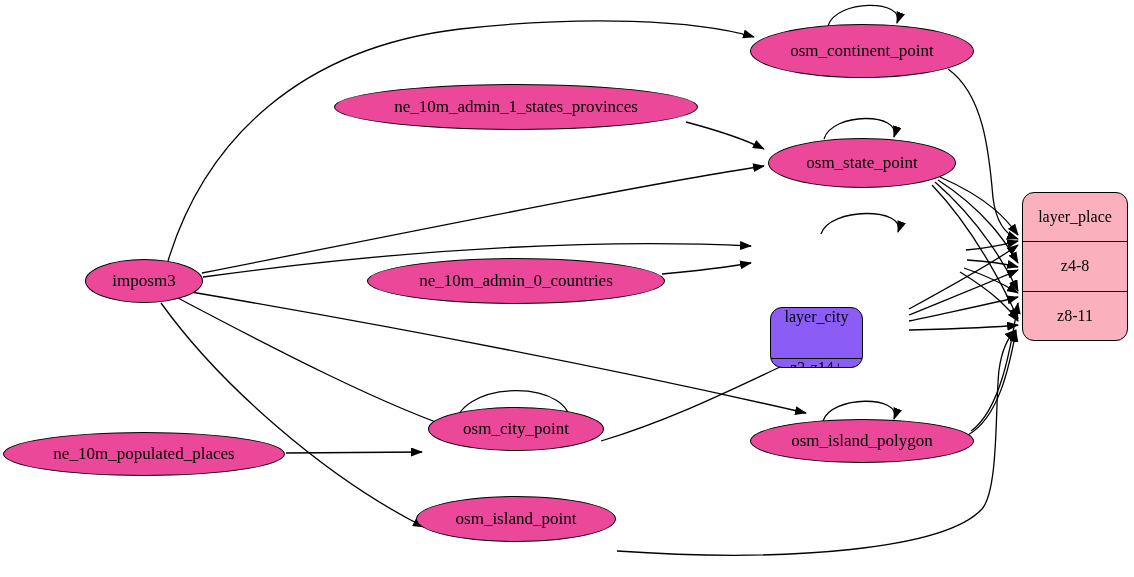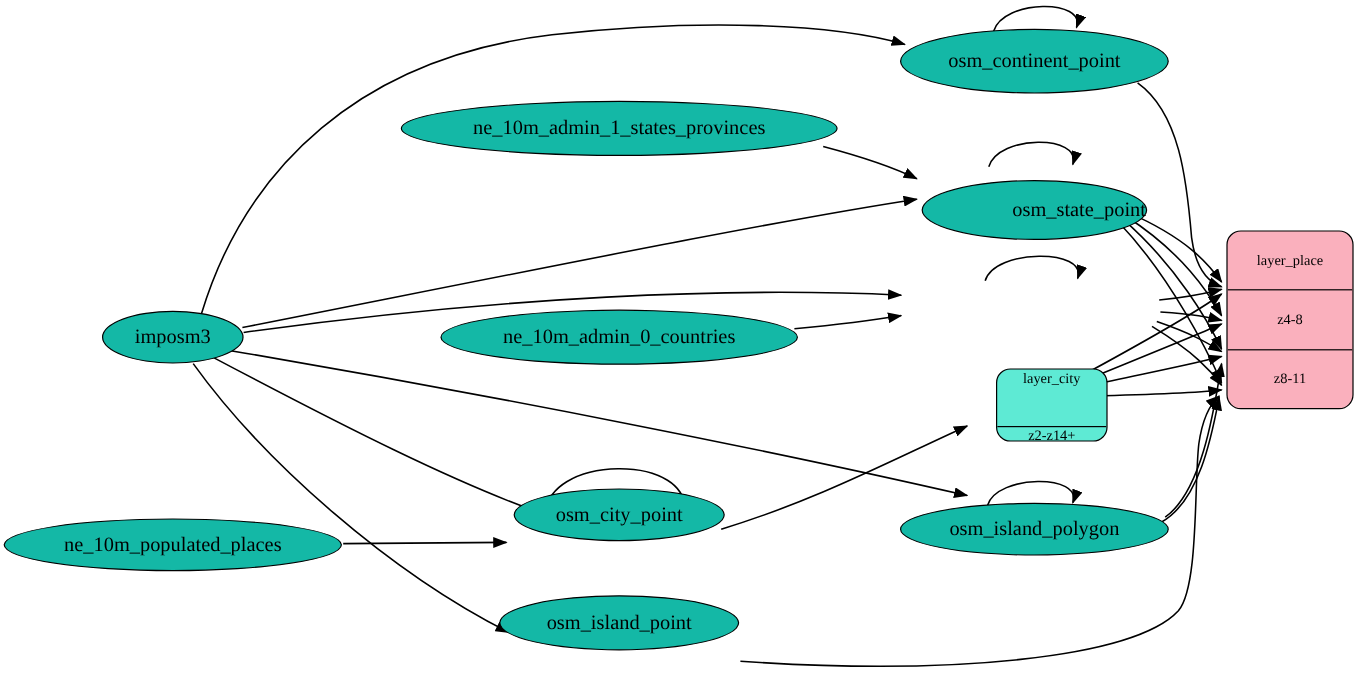--- a/index.html
+++ b/index.html
@@ -12,34 +12,34 @@
     overflow:hidden;
   }
   #edges-svg{position:absolute;left:0;top:0;width:1134px;height:577px;}
   .edge{fill:none;stroke:#000;stroke-width:1.3px;}
   .node{
     position:absolute;
     display:flex;align-items:center;justify-content:center;
     box-sizing:border-box;
     font-size:17px;
     white-space:nowrap;
-    background:#14b8a6;
+    background:#ec4899;
   }
   .ellipse{
     border:1.3px solid #000;
     border-radius:50%;
   }
   .record{
     position:absolute;
     box-sizing:border-box;
     border:1.6px solid #000;
     border-radius:12px;
     overflow:hidden;
     display:flex;flex-direction:column;
-    font-size:12px;
+    font-size:16px;
     text-align:center;
   }
   .rrow{
     flex:1;
     display:flex;align-items:center;justify-content:center;
     border-top:1.6px solid #000;
     padding:0 6px;
     white-space:nowrap;
   }
   .rrow:first-child{border-top:none;}
@@ -105,38 +105,38 @@
   </div>
 
   <div class="node ellipse" style="left:3px;top:432px;width:282px;height:44px;">
     <span>ne_10m_populated_places</span>
   </div>
 
   <div class="node ellipse" style="left:750px;top:24px;width:224px;height:54px;">
     <span>osm_continent_point</span>
   </div>
 
-  <div class="node ellipse" style="left:768px;top:150px;width:188px;height:50px;justify-content:flex-end;">
+  <div class="node ellipse" style="left:768px;top:138px;width:188px;height:50px;">
     <span>osm_state_point</span>
   </div>
 
 
   <div class="node ellipse" style="left:428px;top:407px;width:176px;height:44px;">
     <span>osm_city_point</span>
   </div>
 
   <div class="node ellipse" style="left:750px;top:419px;width:224px;height:44px;">
     <span>osm_island_polygon</span>
   </div>
 
   <div class="node ellipse" style="left:416px;top:496px;width:200px;height:46px;">
     <span>osm_island_point</span>
   </div>
 
-  <div class="record" style="left: 830px; top: 307px; width: 93px; height: 61px; background: #5eead4; gap: 32px;">
+  <div class="record" style="left: 770px; top: 307px; width: 93px; height: 61px; background: #8b5cf6; gap: 32px;">
     <div class="rrow">layer_city</div>
     <div class="rrow">z2-z14+</div>
   </div>
 
   <div class="record" style="left: 1022px; top: 192px; width: 106px; height: 149px; background: rgb(250, 176, 189);">
     <div class="rrow">layer_place</div>
     <div class="rrow">z4-8</div>
     <div class="rrow">z8-11</div>
   </div>
 

